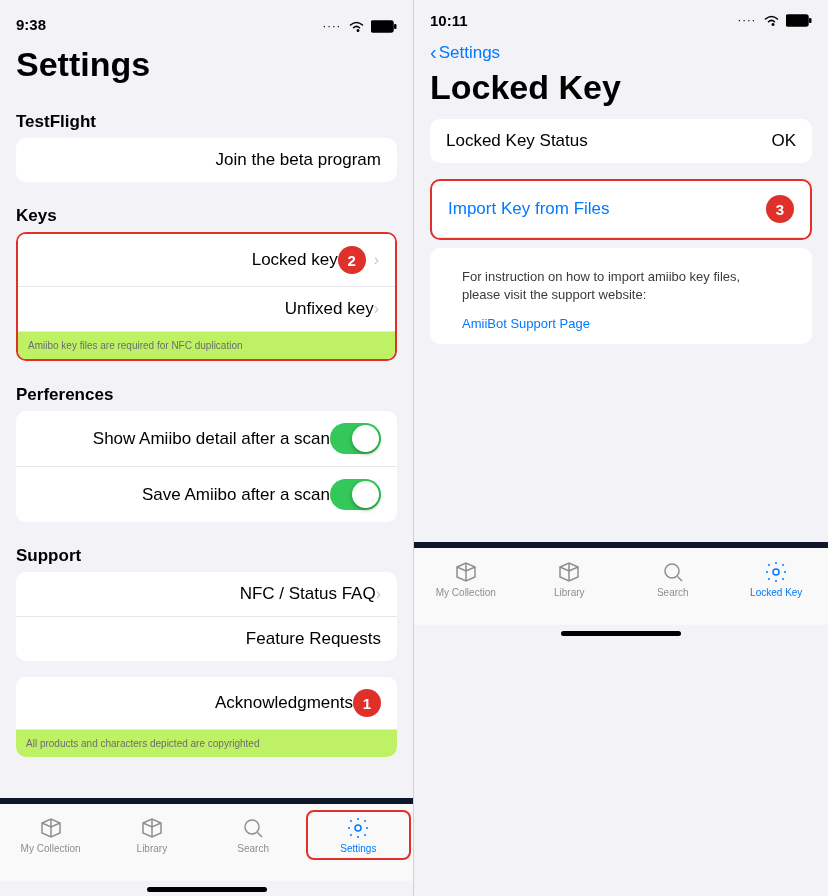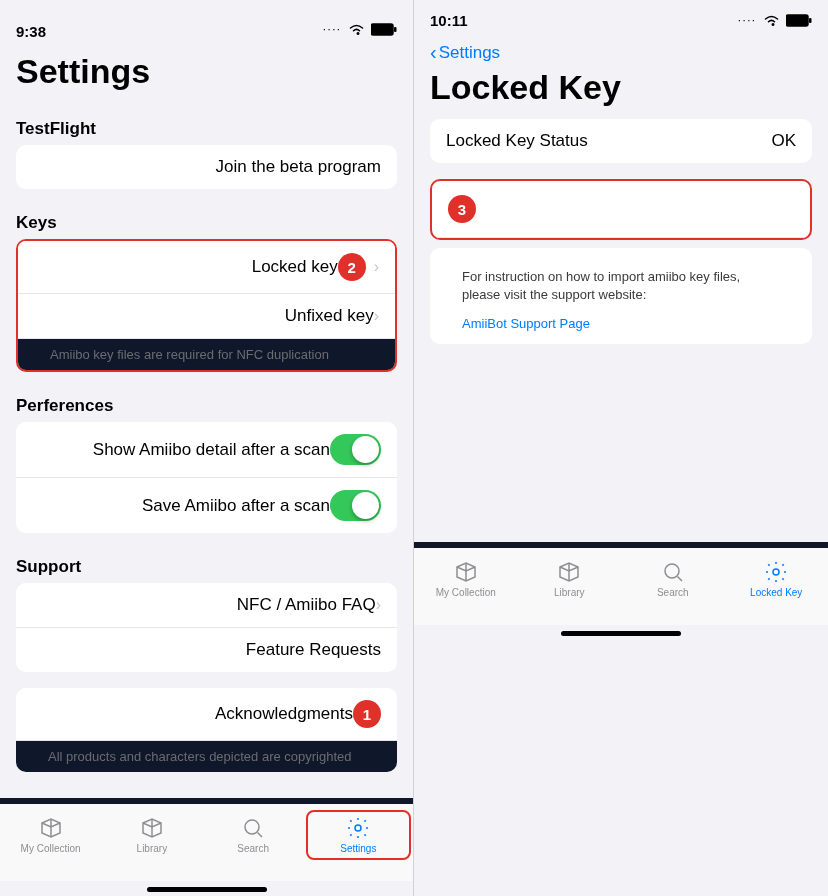--- a/index.html
+++ b/index.html
@@ -19,22 +19,22 @@
       background: #f2f2f7;
       display: flex;
       flex-direction: column;
       border-right: 1px solid #d1d1d6;
       position: relative;
     }
 
     .status-bar {
       display: flex;
       justify-content: space-between;
-      align-items: flex-start;
-      padding: 23px 16px 4px;
+      align-items: flex-end;
+      padding: 16px 16px 4px;
       font-size: 15px;
       font-weight: 600;
     }
 
     .status-bar-right {
       display: flex;
       align-items: center;
       gap: 6px;
       font-size: 12px;
     }
@@ -84,24 +84,24 @@
     .list-item:last-child {
       border-bottom: none;
     }
 
     .list-item-text {
       font-size: 17px;
       color: #000;
     }
 
     .list-item-note {
-      font-size: 13px;
+      font-size: 10px;
       color: #6c6c70;
-      padding: 8px 32px;
-      background: #0f172a;
+      padding: 8px 10px;
+      background: #bef264;
     }
 
     .chevron {
       color: #c7c7cc;
       font-size: 16px;
     }
 
     .toggle {
       width: 51px;
       height: 31px;
@@ -350,21 +350,21 @@
       </div>
       <div class="list-item">
         <span class="list-item-text">Save Amiibo after a scan</span>
         <div class="toggle"></div>
       </div>
     </div>
 
     <div class="section-header-bold">Support</div>
     <div class="list-group">
       <div class="list-item">
-        <span class="list-item-text">NFC / Amiibo FAQ</span>
+        <span class="list-item-text">NFC / Status FAQ</span>
         <span class="chevron">›</span>
       </div>
       <div class="list-item">
         <span class="list-item-text">Feature Requests</span>
       </div>
     </div>
 
     <div class="list-group" style="margin-top:16px;">
       <div class="list-item">
         <span class="list-item-text">Acknowledgments</span>
@@ -432,20 +432,21 @@
 
   <div class="right-page-title">Locked Key</div>
 
   <div class="status-row">
     <span class="status-label">Locked Key Status</span>
     <span class="status-value">OK</span>
   </div>
 
   <div class="import-group">
     <div class="import-item">
+      <span class="import-label">Import Key from Files</span>
       <div class="import-badge">3</div>
     </div>
   </div>
 
   <div style="background:#fff; margin: 0 16px; border-radius:10px; padding:10px 16px;">
     <span class="instruction-text" style="display:block;">For instruction on how to import amiibo key files, please visit the support website:</span>
     <a class="instruction-text link" style="color:#007aff; text-decoration:none;">AmiiBot Support Page</a>
   </div>
 
   <div style="flex:1;"></div>

